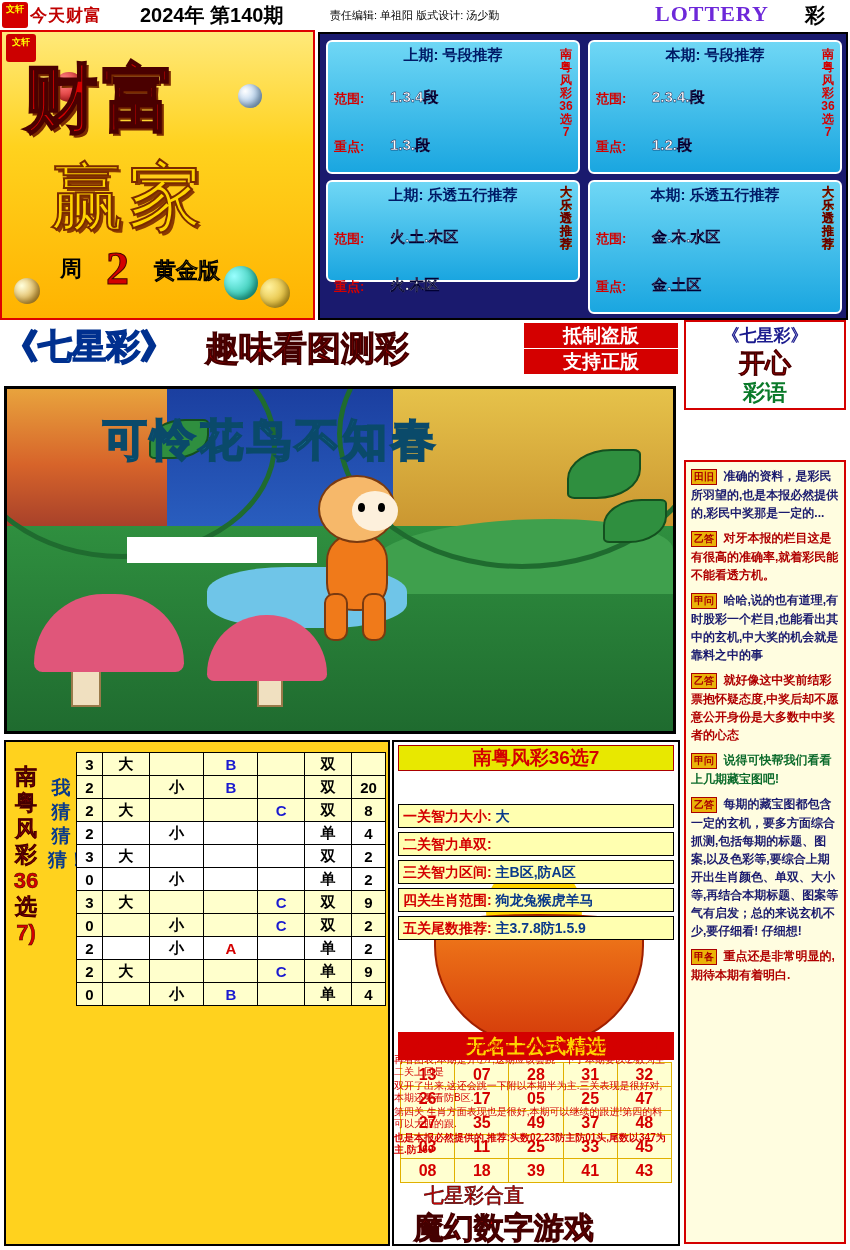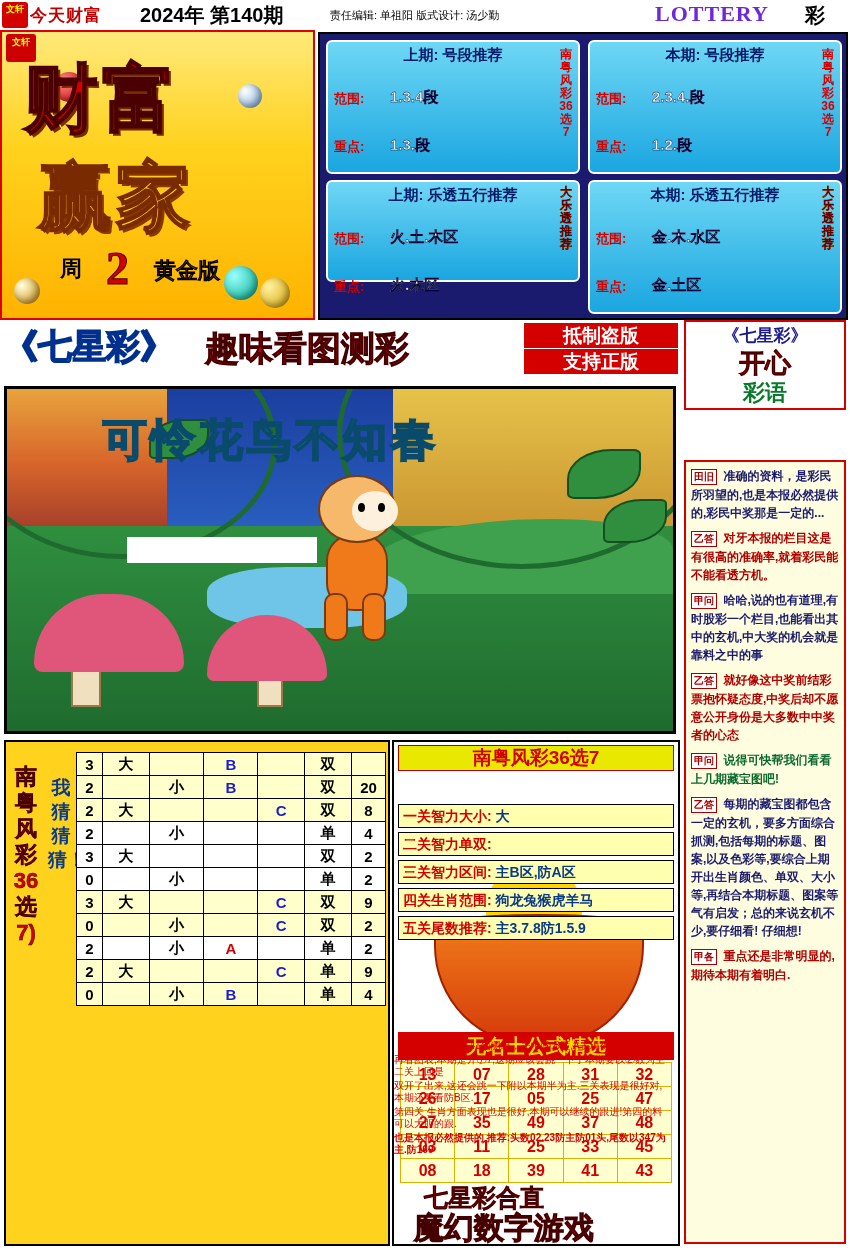--- a/index.html
+++ b/index.html
@@ -11,21 +11,21 @@
   .hdr-cw{position:absolute;left:30px;top:4px;font-size:17px;font-weight:bold;color:#c00000;letter-spacing:1px;}
   .hdr-issue{position:absolute;left:140px;top:2px;font-size:20px;font-weight:bold;color:#000;letter-spacing:0px;}
   .hdr-edit{position:absolute;left:330px;top:8px;font-size:11px;color:#000;}
   .hdr-lot{position:absolute;left:655px;top:1px;font-size:22px;font-weight:bold;color:#6d28d9;letter-spacing:1px;font-family:"Liberation Serif",serif;}
   .hdr-b5{position:absolute;left:805px;top:2px;font-size:20px;font-weight:bold;color:#000;}
 
   
   .brand{position:absolute;left:0;top:30px;width:315px;height:290px;background:linear-gradient(#ffe97a,#ffd21e 40%,#ffb300);border:2px solid #d00;box-sizing:border-box;overflow:hidden;}
   .brand-top{position:absolute;left:4px;top:2px;width:30px;height:28px;background:#c00;color:#ff0;font-size:9px;line-height:10px;text-align:center;font-weight:bold;padding-top:3px;box-sizing:border-box;border-radius:3px;}
   .brand-cf{position:absolute;left:22px;top:18px;font-size:74px;font-weight:bold;color:#d40000;-webkit-text-stroke:2px #4a0000;text-shadow:3px 3px 0 #7a2a00;letter-spacing:4px;font-family:"Liberation Serif",serif;}
-  .brand-yj{position:absolute;left:36px;top:116px;font-size:74px;font-weight:bold;color:#ffd400;-webkit-text-stroke:2px #7a2a00;text-shadow:3px 3px 0 #8a3a00;letter-spacing:4px;font-family:"Liberation Serif",serif;}
+  .brand-yj{position:absolute;left:48px;top:116px;font-size:74px;font-weight:normal;color:#ffd400;-webkit-text-stroke:2px #7a2a00;text-shadow:3px 3px 0 #8a3a00;letter-spacing:4px;font-family:"Liberation Serif",serif;}
   .brand-week{position:absolute;left:58px;top:222px;font-size:22px;font-weight:bold;color:#000;}
   .brand-num{position:absolute;left:104px;top:210px;font-size:46px;font-weight:bold;color:#d40000;-webkit-text-stroke:1px #400;font-family:"Liberation Serif",serif;}
   .brand-gold{position:absolute;left:152px;top:224px;font-size:22px;font-weight:bold;color:#b8860b;-webkit-text-stroke:0.5px #000;}
   .brand-ball{position:absolute;border-radius:50%;box-shadow:inset -3px -3px 6px rgba(0,0,0,.35);}
 
   
   .recs{position:absolute;left:318px;top:32px;width:530px;height:288px;background:#1a1a6e;border:2px solid #000;box-sizing:border-box;}
   .rbox{position:absolute;background:linear-gradient(#6fd7f5,#1aa6e0);border:2px solid #fff;border-radius:6px;box-sizing:border-box;}
   .rb-title{position:absolute;left:0;right:0;top:4px;text-align:center;font-size:15px;font-weight:bold;color:#001a66;}
   .rb-lbl{position:absolute;left:6px;font-size:13px;font-weight:bold;color:#d40000;}
@@ -60,21 +60,21 @@
   .mk-face{position:absolute;left:32px;top:14px;width:46px;height:40px;background:#fdf0dc;border-radius:50%;}
   .mk-eye{position:absolute;width:7px;height:9px;background:#000;border-radius:50%;top:26px;}
   .mk-body{position:absolute;left:26px;top:58px;width:58px;height:74px;background:#f07a1a;border-radius:28px;border:2px solid #7a3a10;}
   .mk-leg{position:absolute;background:#f07a1a;border:2px solid #7a3a10;width:20px;height:44px;border-radius:10px;top:118px;}
   .pic-vine{position:absolute;border:3px solid #1f6b2f;border-radius:50%;background:transparent;}
   .pic-leaf{position:absolute;background:#2f8f3f;border-radius:60% 10% 60% 10%;border:2px solid #14501f;}
   .pic-text{position:absolute;left:96px;top:22px;font-size:44px;font-weight:bold;color:#2aa6c8;-webkit-text-stroke:2px #0a4a6a;font-family:"Liberation Serif",serif;letter-spacing:4px;white-space:nowrap;}
   .pic-white{position:absolute;left:120px;top:148px;width:190px;height:26px;background:#fff;}
   .cpanel{position:absolute;left:684px;top:460px;width:162px;height:784px;background:#fffde0;border:2px solid #d40000;box-sizing:border-box;padding:4px 5px;overflow:hidden;}
   .cp-row{margin-bottom:7px;}
-  .cp-tag{display:inline-block;background:#ffffff;border:1px solid #a00;color:#a00;font-size:10px;font-weight:bold;padding:0 2px;margin-right:2px;}
+  .cp-tag{display:inline-block;background:#eab308;border:1px solid #a00;color:#a00;font-size:10px;font-weight:bold;padding:0 2px;margin-right:2px;}
   .cp-txt{font-size:12px;line-height:16px;color:#1a1a6e;font-weight:bold;}
   .cp-txt.red{color:#b00000;}
   .cp-txt.green{color:#0a6a2a;}
 
   
   .lblock{position:absolute;left:4px;top:740px;width:386px;height:506px;background:#ffd21e;border:2px solid #000;box-sizing:border-box;}
   .lb-vert{position:absolute;left:3px;top:22px;width:34px;font-size:22px;font-weight:bold;color:#d40000;line-height:26px;text-align:center;-webkit-text-stroke:0.5px #400;}
   .lb-vert2{position:absolute;left:42px;top:34px;width:26px;font-size:19px;font-weight:bold;color:#0a3a8a;line-height:24px;text-align:center;}
   .tbl{position:absolute;left:70px;top:10px;width:310px;border-collapse:collapse;background:#ffffcc;}
   .tbl td{border:1px solid #000;height:22px;font-size:15px;font-weight:bold;text-align:center;padding:0;}
@@ -97,21 +97,21 @@
   .mb-row .k{color:#d40000;}
   .mb-row .v{color:#0a3a8a;}
   .mb-bowl{position:absolute;left:40px;top:180px;width:206px;height:120px;background:linear-gradient(#f07a1a,#d43a0a);border-radius:0 0 100px 100px;border:2px solid #a02000;}
   .mb-bowl2{position:absolute;left:20px;top:172px;width:246px;height:26px;background:#f0a030;border-radius:50%;border:2px solid #a02000;}
   .mb-sun{position:absolute;left:92px;top:120px;width:96px;height:96px;background:#ffd400;border-radius:50%;}
   .mb-t3{position:absolute;left:4px;top:290px;width:276px;height:28px;background:#d40000;text-align:center;font-size:20px;font-weight:bold;color:#ffd400;line-height:28px;}
   .nums{position:absolute;left:6px;top:320px;width:272px;}
   .nums table{border-collapse:collapse;width:272px;}
   .nums td{height:21px;font-size:16px;font-weight:bold;text-align:center;color:#d40000;border:1px solid #e0b000;background:#ffffd0;}
   .mb-logo{position:absolute;left:10px;top:440px;width:266px;height:60px;}
-  .mb-l1{position:absolute;left:20px;top:0;font-size:24px;font-weight:bold;color:#d40000;-webkit-text-stroke:0.6px #400;}
+  .mb-l1{position:absolute;left:20px;top:0;font-size:20px;font-weight:normal;color:#d40000;-webkit-text-stroke:0.6px #400;}
   .mb-l2{position:absolute;left:10px;top:26px;font-size:30px;font-weight:bold;color:#d40000;-webkit-text-stroke:1px #400;font-family:"Liberation Serif",serif;}
   .mb-note{position:absolute;left:4px;width:276px;font-size:10px;line-height:12px;color:#d40000;}
 </style>
 </head>
 <body>
 
 <div class="page">
 
   <div class="hdr">
     <div class="hdr-logo">文轩</div>

